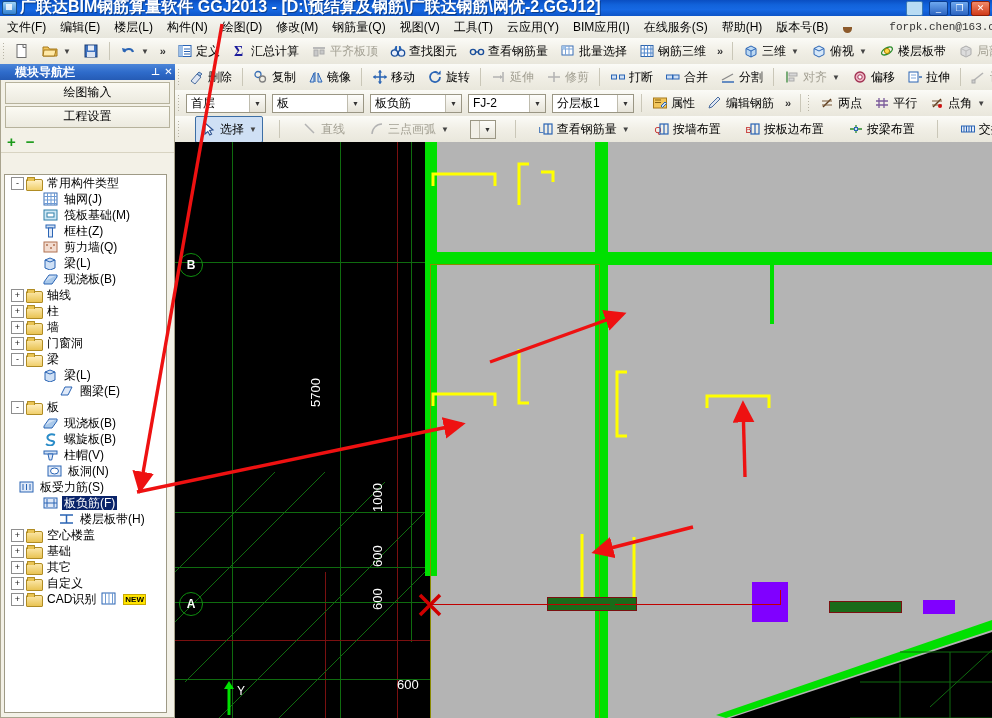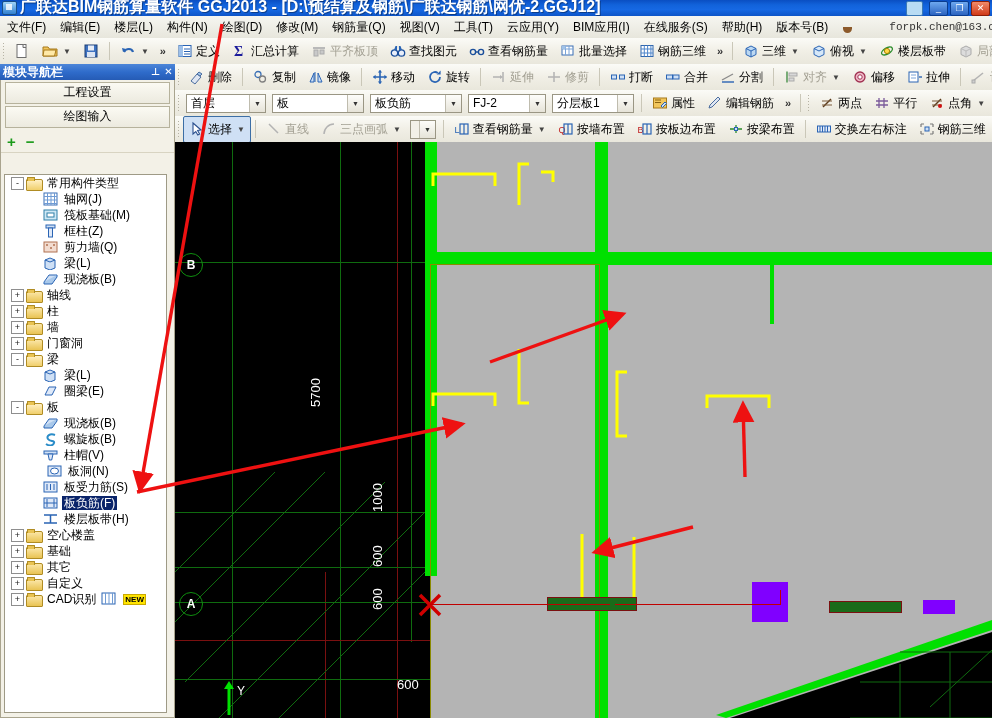--- a/index.html
+++ b/index.html
@@ -52,21 +52,21 @@
   
   .toolbar{
     position:absolute;left:0;width:992px;height:26px;
     background:linear-gradient(to bottom,#fbfbf7 0%,#f1efe6 50%,#e9e7dc 100%);
     border-bottom:1px solid #d3d0c2;
     display:flex;align-items:center;white-space:nowrap;overflow:hidden;
   }
   #tb1{top:38px;}
   #tb2{top:64px;left:175px;width:817px;}
   #tb3{top:90px;left:175px;width:817px;}
-  #tb4{top:116px;left:175px;width:817px;}
+  #tb4{top:116px;left:175px;width:817px;gap:12px;}
   .tbtn{display:inline-flex;align-items:center;gap:3px;padding:2px 5px;height:21px;
         border:1px solid transparent;border-radius:2px;cursor:default;font-size:12px;line-height:15px;}
   .tbtn.disabled{color:#a3a093;}
   .tbtn.active{border:1px solid #3c6ea5;background:#cfe0f5;}
   .tsep{width:1px;height:18px;background:#cac7b8;margin:0 4px;flex:0 0 auto;}
   .grip{width:3px;height:18px;margin:0 3px 0 2px;flex:0 0 auto;
         background-image:radial-gradient(#b6b2a3 40%,transparent 41%);
         background-size:3px 3px;}
   .tlabel{font-size:12px;}
   .caret{font-size:8px;color:#444;margin-left:2px;}
@@ -91,21 +91,21 @@
   .combo.c-blank{width:78px;background:#f2f0e8;}
 
   
   .dock{position:absolute;left:0;top:64px;width:175px;height:654px;background:#ece9d8;}
   .dock-title{
     height:16px;width:175px;box-sizing:border-box;
     background:linear-gradient(to bottom,#4d86d8 0%,#2f6ccb 50%,#255bb5 100%);
     color:#fff;font-size:12px;font-weight:bold;display:flex;align-items:center;
     padding-left:3px;
   }
-  .dock-title .dt-text{flex:1 1 auto;line-height:13px;}
+  .dock-title .dt-text{flex:1 1 auto;line-height:13px;margin-left:12px;}
   .dock-title .dt-btn{width:13px;height:13px;color:#fff;font-size:10px;
     display:flex;align-items:center;justify-content:center;line-height:10px;}
   .dock-body{position:absolute;left:0;top:16px;width:175px;bottom:0;
     border:1px solid #a9a48e;border-top:none;box-sizing:border-box;background:#f3f1e7;}
   .navbtn{margin:2px 4px;height:20px;line-height:19px;text-align:center;font-size:12px;
     border:1px solid #b6b29c;background:linear-gradient(#fbfaf3,#eceadf);cursor:default;}
   .tool-row{height:22px;display:flex;align-items:center;padding-left:6px;gap:10px;
     border-bottom:1px solid #d8d4c2;background:#f3f1e7;}
   .plus-ic{font-size:15px;color:#1a9a1a;font-weight:bold;line-height:15px;}
   .minus-ic{font-size:15px;color:#1a9a1a;font-weight:bold;line-height:15px;}
@@ -653,22 +653,22 @@
     </div>
   </div>
 
   <div class="dock">
     <div class="dock-title">
       <span class="dt-text">模块导航栏</span>
       <span class="dt-btn">⊥</span>
       <span class="dt-btn">✕</span>
     </div>
     <div class="dock-body">
+      <div class="navbtn">绘图输入</div>
       <div class="navbtn">工程设置</div>
-      <div class="navbtn">绘图输入</div>
       <div class="tool-row">
         <span class="plus-ic">+</span>
         <span class="minus-ic">−</span>
       </div>
       <div class="tree" id="tree">
           <div class="tnode" style="padding-left: 6px;">
             <span class="exp">-</span>
             <span class="folder open"></span>
             <span class="lbl">常用构件类型</span>
           </div>
@@ -748,21 +748,21 @@
             <span class="lbl">梁</span>
           </div>
           <div class="tnode" style="padding-left: 24px;">
             <span class="exp none"></span>
             <span class="leaf-ic"><svg width="17" height="14">
                 <path d="M3 12V4l5-2 5 2v8l-5 2z" fill="#cfe0f5" stroke="#2a64b4"></path>
                 <path d="M3 4l5 2 5-2" stroke="#2a64b4" fill="none"></path>
               </svg></span>
             <span class="lbl">梁(L)</span>
           </div>
-          <div class="tnode" style="padding-left: 24px; text-align: right;">
+          <div class="tnode" style="padding-left: 40px; text-align: right;">
             <span class="exp none"></span>
             <span class="leaf-ic"><svg width="17" height="14">
                 <path d="M3 11l4-8h7l-4 8z" fill="#dfe9f8" stroke="#2a64b4"></path>
               </svg></span>
             <span class="lbl">圈梁(E)</span>
           </div>
           <div class="tnode" style="padding-left: 6px;">
             <span class="exp">-</span>
             <span class="folder open"></span>
             <span class="lbl">板</span>
@@ -791,37 +791,37 @@
             <span class="lbl">柱帽(V)</span>
           </div>
           <div class="tnode" style="padding-left: 28px;">
             <span class="exp none"></span>
             <span class="leaf-ic"><svg width="17" height="14">
                 <rect x="2" y="2" width="13" height="10" fill="#dfe9f8" stroke="#2a64b4"></rect>
                 <ellipse cx="8.5" cy="7" rx="4" ry="3" fill="#fff" stroke="#2a64b4"></ellipse>
               </svg></span>
             <span class="lbl">板洞(N)</span>
           </div>
-          <div class="tnode" style="padding-left: 24px;">
+          <div class="tnode" style="">
             <span class="exp none"></span>
             <span class="leaf-ic"><svg width="17" height="14">
                 <rect x="2" y="2" width="13" height="10" fill="#dfe9f8" stroke="#2a64b4"></rect>
                 <path d="M5 4v6M8.5 4v6M12 4v6" stroke="#2a64b4"></path>
               </svg></span>
             <span class="lbl">板受力筋(S)</span>
           </div>
           <div class="tnode sel" style="padding-left: 24px;">
             <span class="exp none"></span>
             <span class="leaf-ic"><svg width="17" height="14">
                 <rect x="2" y="2" width="13" height="10" fill="#dfe9f8" stroke="#2a64b4"></rect>
                 <path d="M5 3v8M12 3v8M2 7h13" stroke="#2a64b4"></path>
               </svg></span>
             <span class="lbl">板负筋(F)</span>
           </div>
-          <div class="tnode" style="padding-left: 24px;">
+          <div class="tnode" style="padding-left: 40px;">
             <span class="exp none"></span>
             <span class="leaf-ic"><svg width="17" height="14">
                 <path d="M2 3h13M2 11h13M8.5 3v8" stroke="#2a64b4" stroke-width="1.5"></path>
               </svg></span>
             <span class="lbl">楼层板带(H)</span>
           </div>
           <div class="tnode" style="padding-left: 6px;">
             <span class="exp">+</span>
             <span class="folder"></span>
             <span class="lbl">空心楼盖</span>

